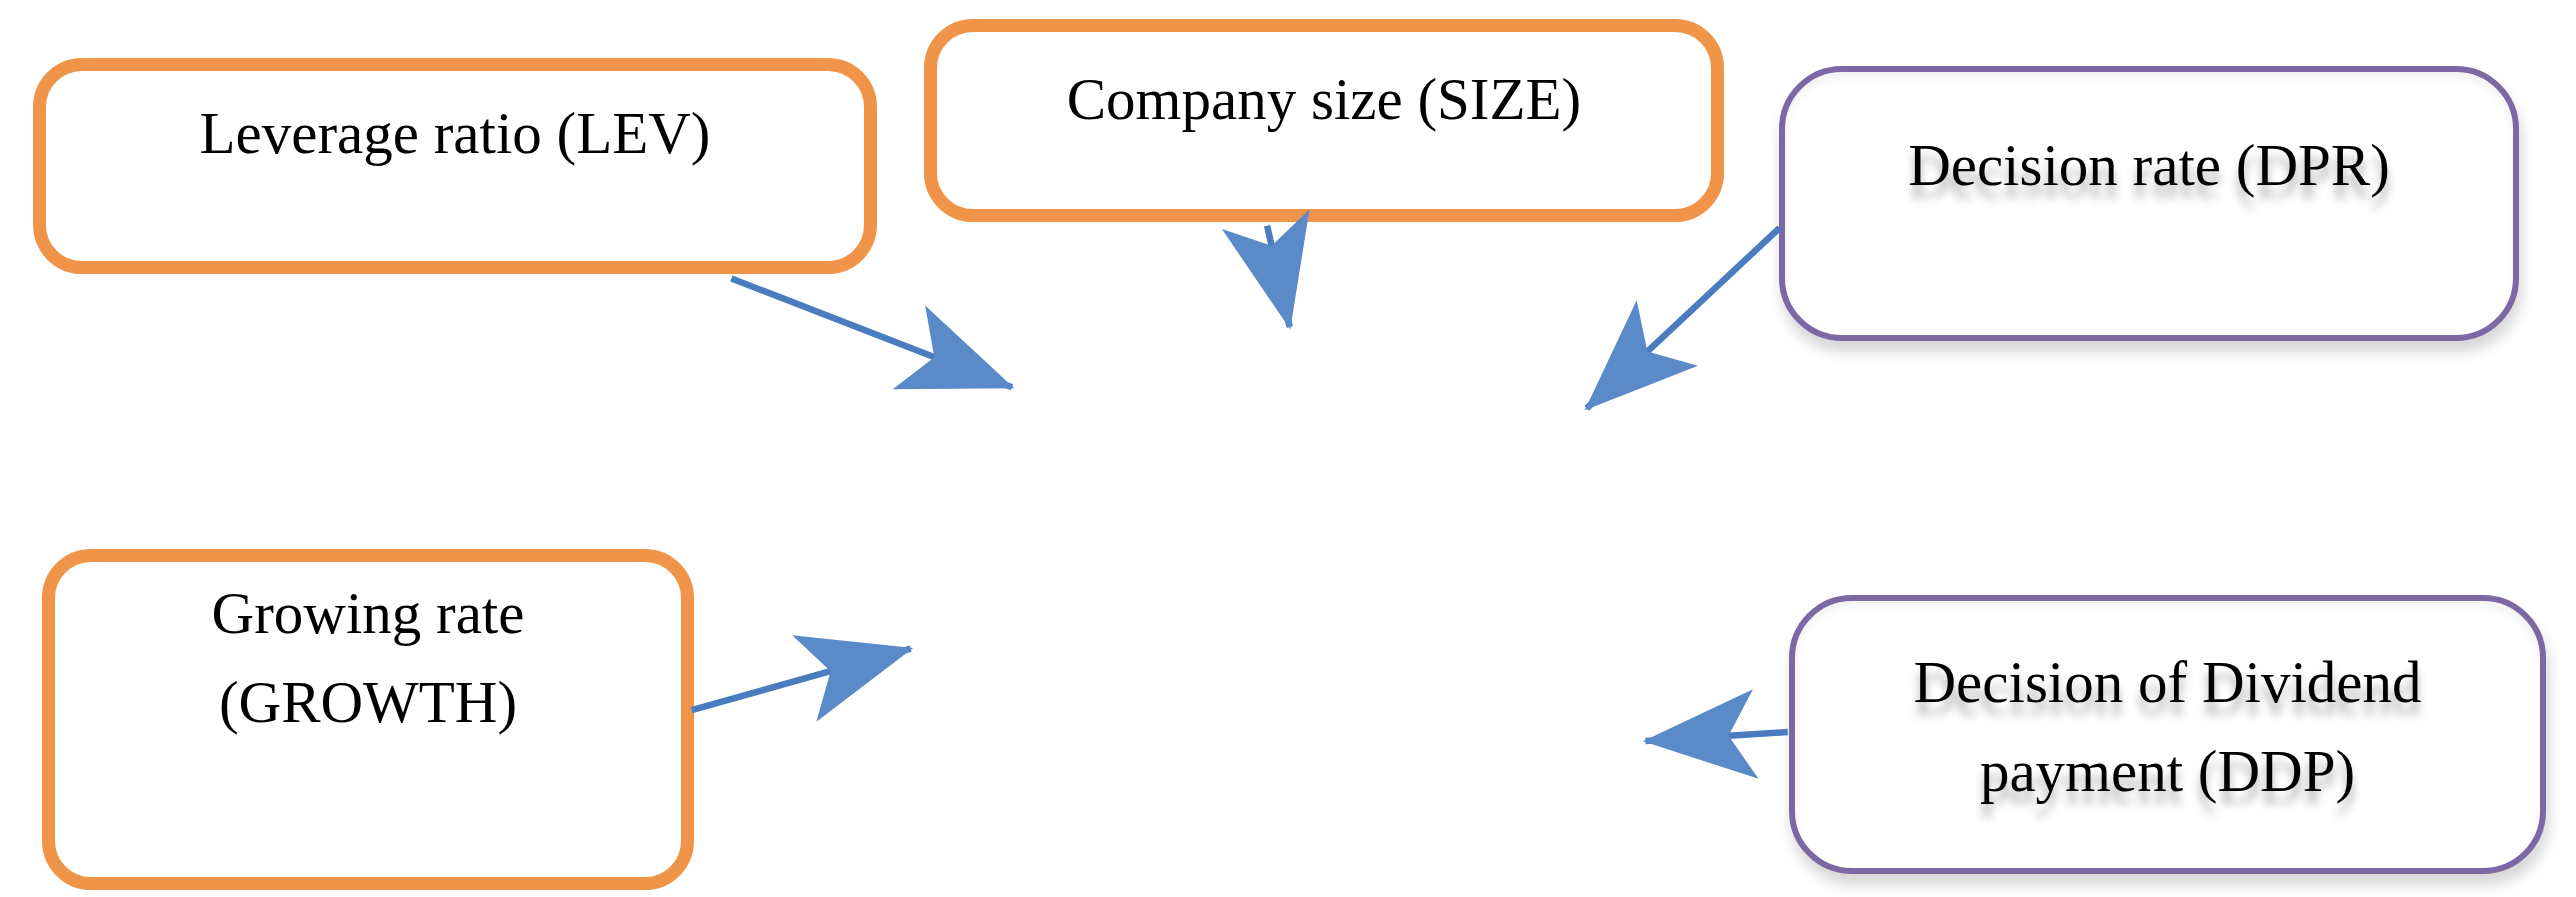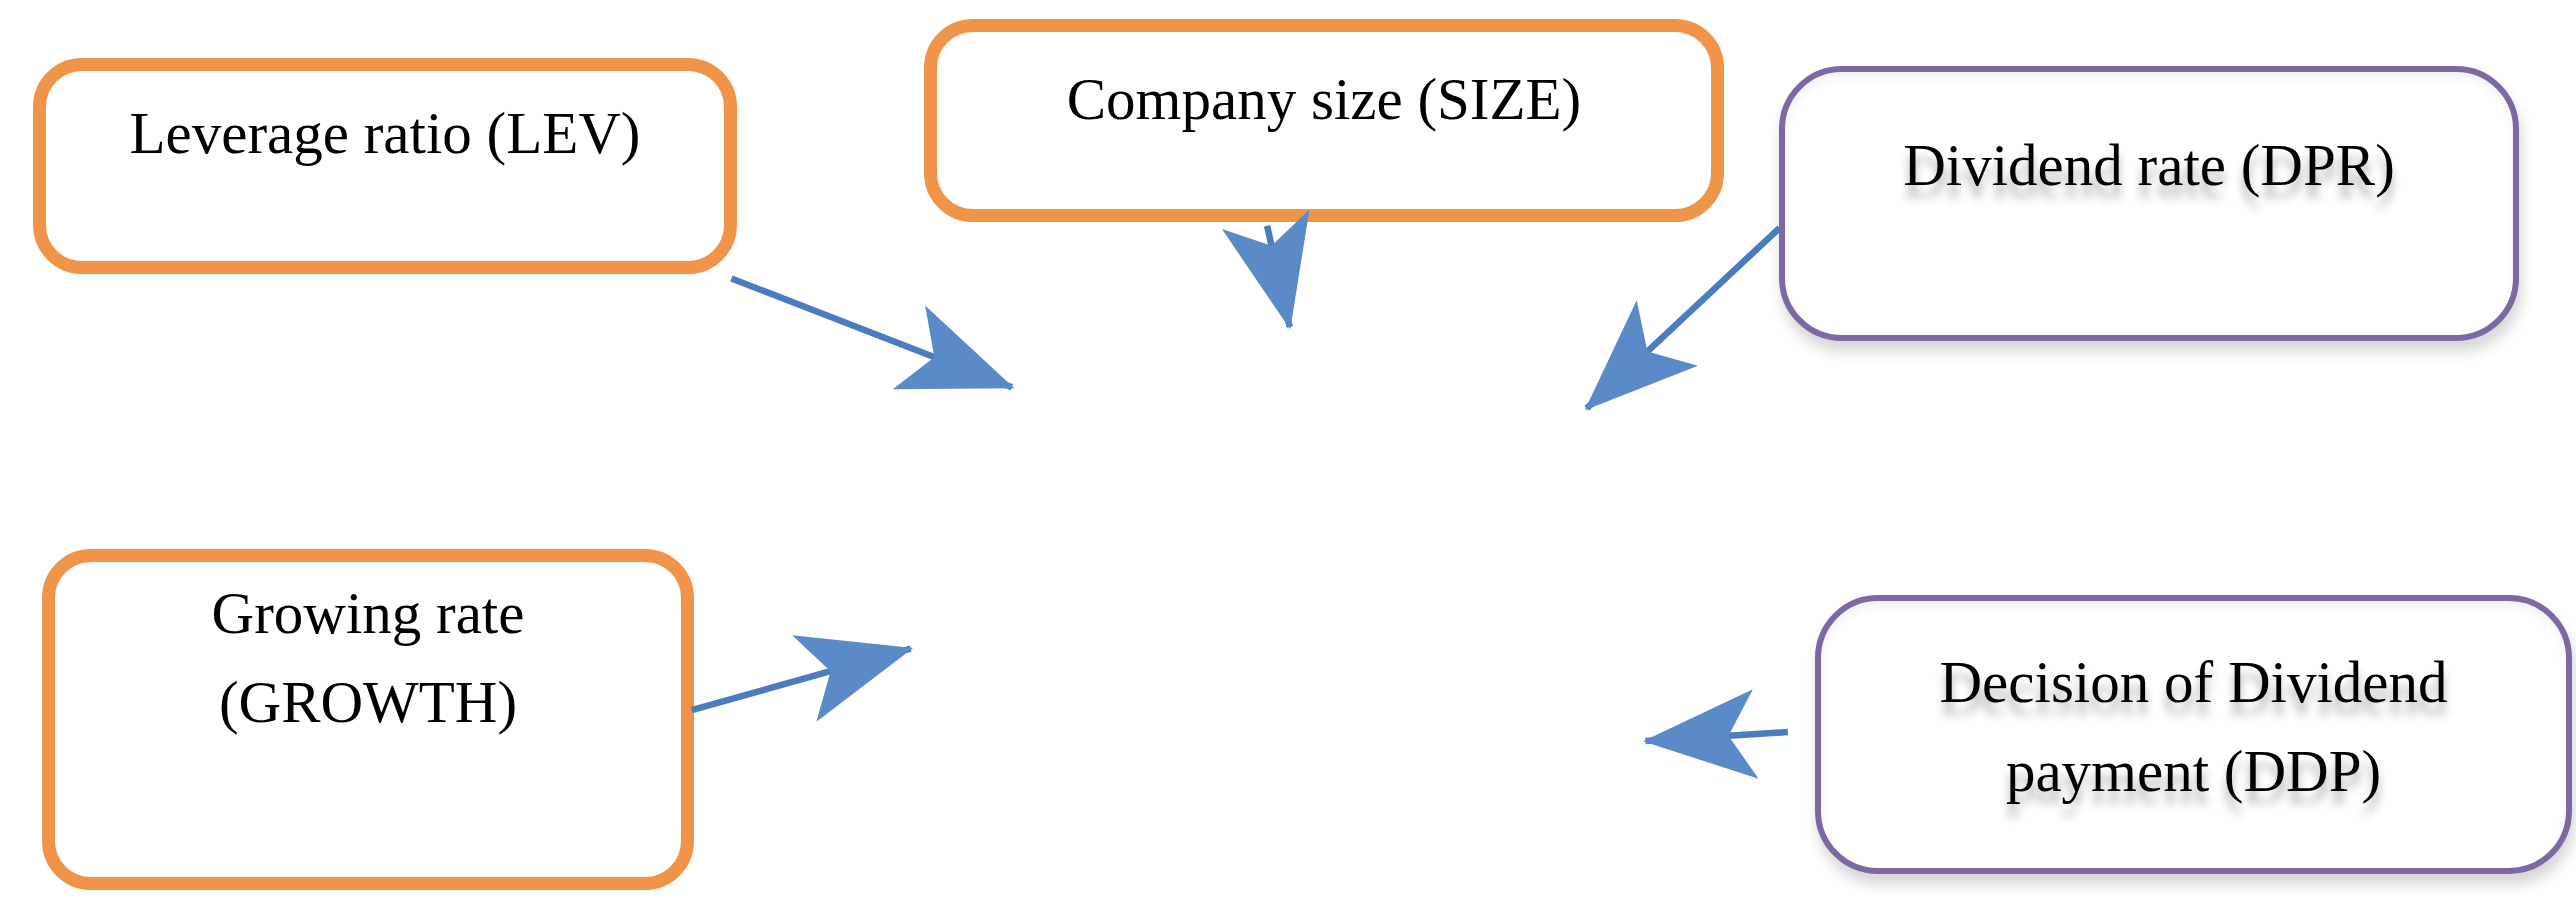--- a/index.html
+++ b/index.html
@@ -50,25 +50,25 @@
   }
   .node.ellipse{
     border:11.6px solid var(--navy_border);
     border-radius:50%;
   }
   .node.ellipse .label{
     font-size:60px;
     line-height:96px;
   }
   
-  #node-lev    {left:33px;   top:58px;  width:704px; height:216px; padding-top:18px;}
+  #node-lev    {left:33px;   top:58px;  width:844px; height:216px; padding-top:18px;}
   #node-size   {left:924px; top:19px;  width:800px; height:203px; padding-top:23px;}
   #node-dpr    {left:1779px; top:66px;  width:740px; height:275px; padding-top:49px;}
   #node-growth {left:42px;   top:549px; width:652px;  height:341px; padding-top:7px;}
-  #node-ddp    {left:1789px; top:595px; width:757px; height:279px; padding-top:37px;margin-left:26px;}
+  #node-ddp    {left:1789px; top:595px; width:757px; height:279px; padding-top:37px;}
   #node-center {left:898px; top:318px; width:827px; height:526px; padding-top:91px;}
   .arrows{
     position:absolute;
     left:0; top:0;
     width:2576px;
     height:897px;
     pointer-events:none;
   }
   .arrow-line{
     stroke:var(--arrow_blue);
@@ -86,21 +86,21 @@
 
   <div id="node-lev" class="node orange">
     <span class="label">Leverage ratio (LEV)</span>
   </div>
 
   <div id="node-size" class="node orange">
     <span class="label">Company size (SIZE)</span>
   </div>
 
   <div id="node-dpr" class="node purple">
-    <span class="label">Dividend rate (DPR)</span>
+    <span class="label">Decision rate (DPR)</span>
   </div>
 
   <div id="node-growth" class="node orange">
     <span class="label">Growing rate
 (GROWTH)</span>
   </div>
 
   <div id="node-ddp" class="node purple">
     <span class="label">Decision of Dividend
 payment (DDP)</span>

